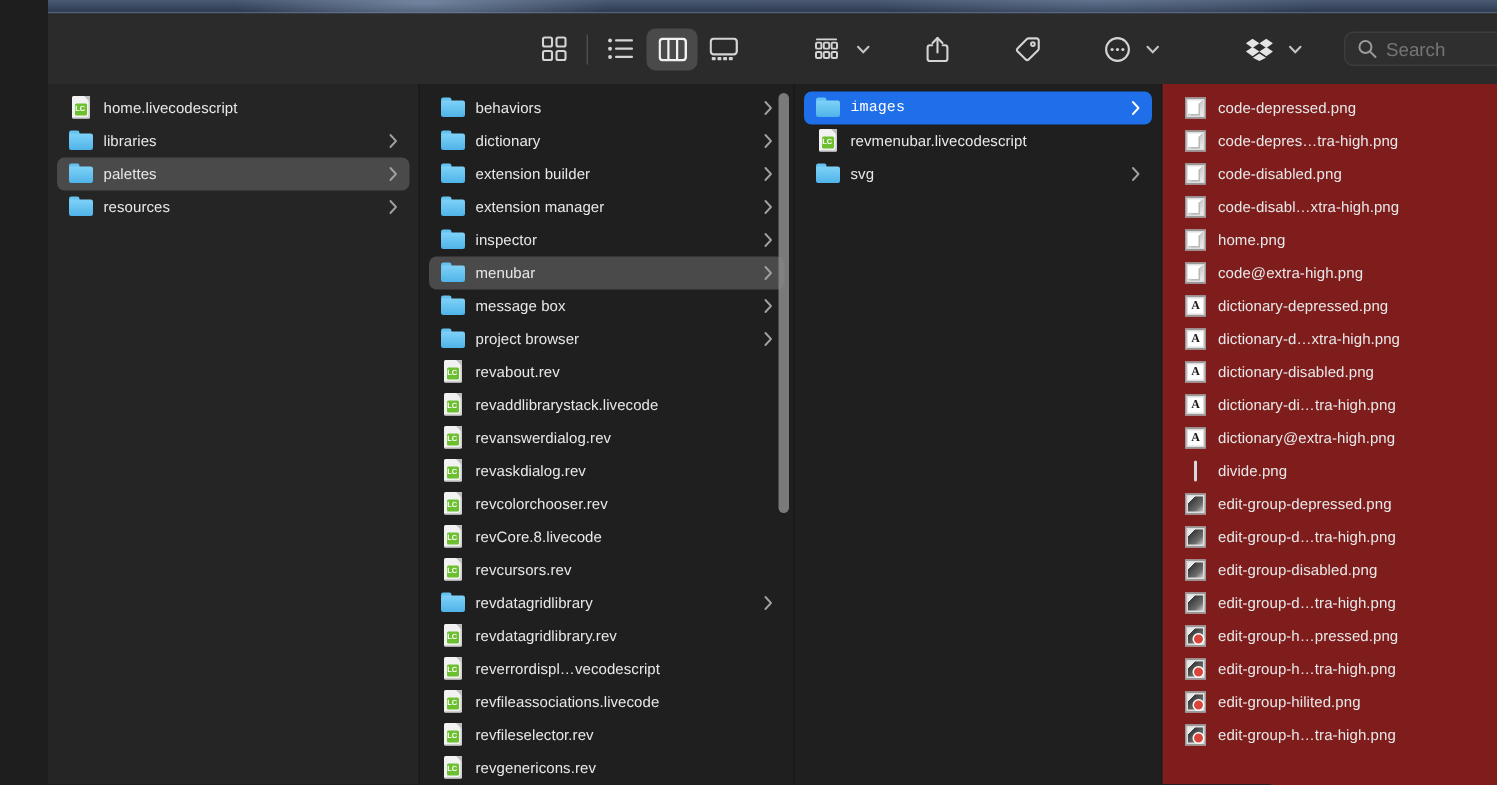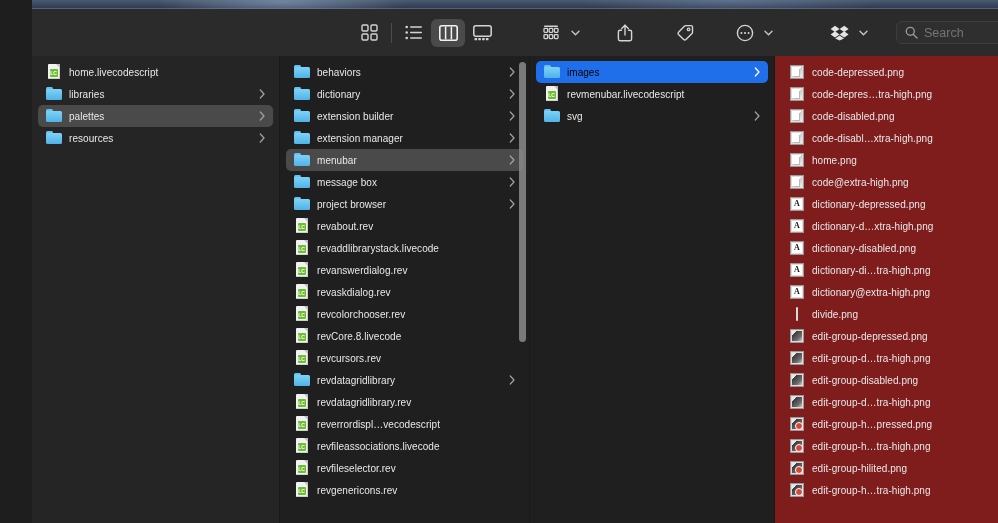--- a/index.html
+++ b/index.html
@@ -97,21 +97,21 @@
   .row.sel-blue { background: #1f6feb; }
 
   .row .name {
     font-size: 10px;
     color: #e8e8e8;
     letter-spacing: 0.05px;
     white-space: nowrap;
     overflow: hidden;
     flex: 1 1 auto;
   }
-  .row.sel-blue .name { color: #000000; }
+  .row.sel-blue .name { color: #ffffff; font-family: Liberation Mono, monospace; }
 
   .row .disclosure {
     flex: 0 0 auto;
     width: 10px; height: 22px;
     display: flex; align-items: center; justify-content: center;
     color: #a0a0a0;
     margin-left: 4px;
   }
   .row.sel-blue .disclosure { color: #ffffff; }
   .row .disclosure.hidden { visibility: hidden; }
@@ -438,20 +438,32 @@
               <span class="tab"></span>
               <span class="body"></span>
             </span>
             <span class="name">extension manager</span>
             <span class="disclosure">
               <svg width="7" height="10" viewBox="0 0 7 10">
                 <path d="M1.3 1 L5 5 L1.3 9" fill="none" stroke="currentColor" stroke-width="1.25" stroke-linecap="round" stroke-linejoin="round"></path>
               </svg>
             </span>
           </div>
+          <div class="row">
+            <span class="ic ic-folder">
+              <span class="tab"></span>
+              <span class="body"></span>
+            </span>
+            <span class="name">inspector</span>
+            <span class="disclosure">
+              <svg width="7" height="10" viewBox="0 0 7 10">
+                <path d="M1.3 1 L5 5 L1.3 9" fill="none" stroke="currentColor" stroke-width="1.25" stroke-linecap="round" stroke-linejoin="round"></path>
+              </svg>
+            </span>
+          </div>
           <div class="row sel-gray">
             <span class="ic ic-folder">
               <span class="tab"></span>
               <span class="body"></span>
             </span>
             <span class="name">menubar</span>
             <span class="disclosure">
               <svg width="7" height="10" viewBox="0 0 7 10">
                 <path d="M1.3 1 L5 5 L1.3 9" fill="none" stroke="currentColor" stroke-width="1.25" stroke-linecap="round" stroke-linejoin="round"></path>
               </svg>

